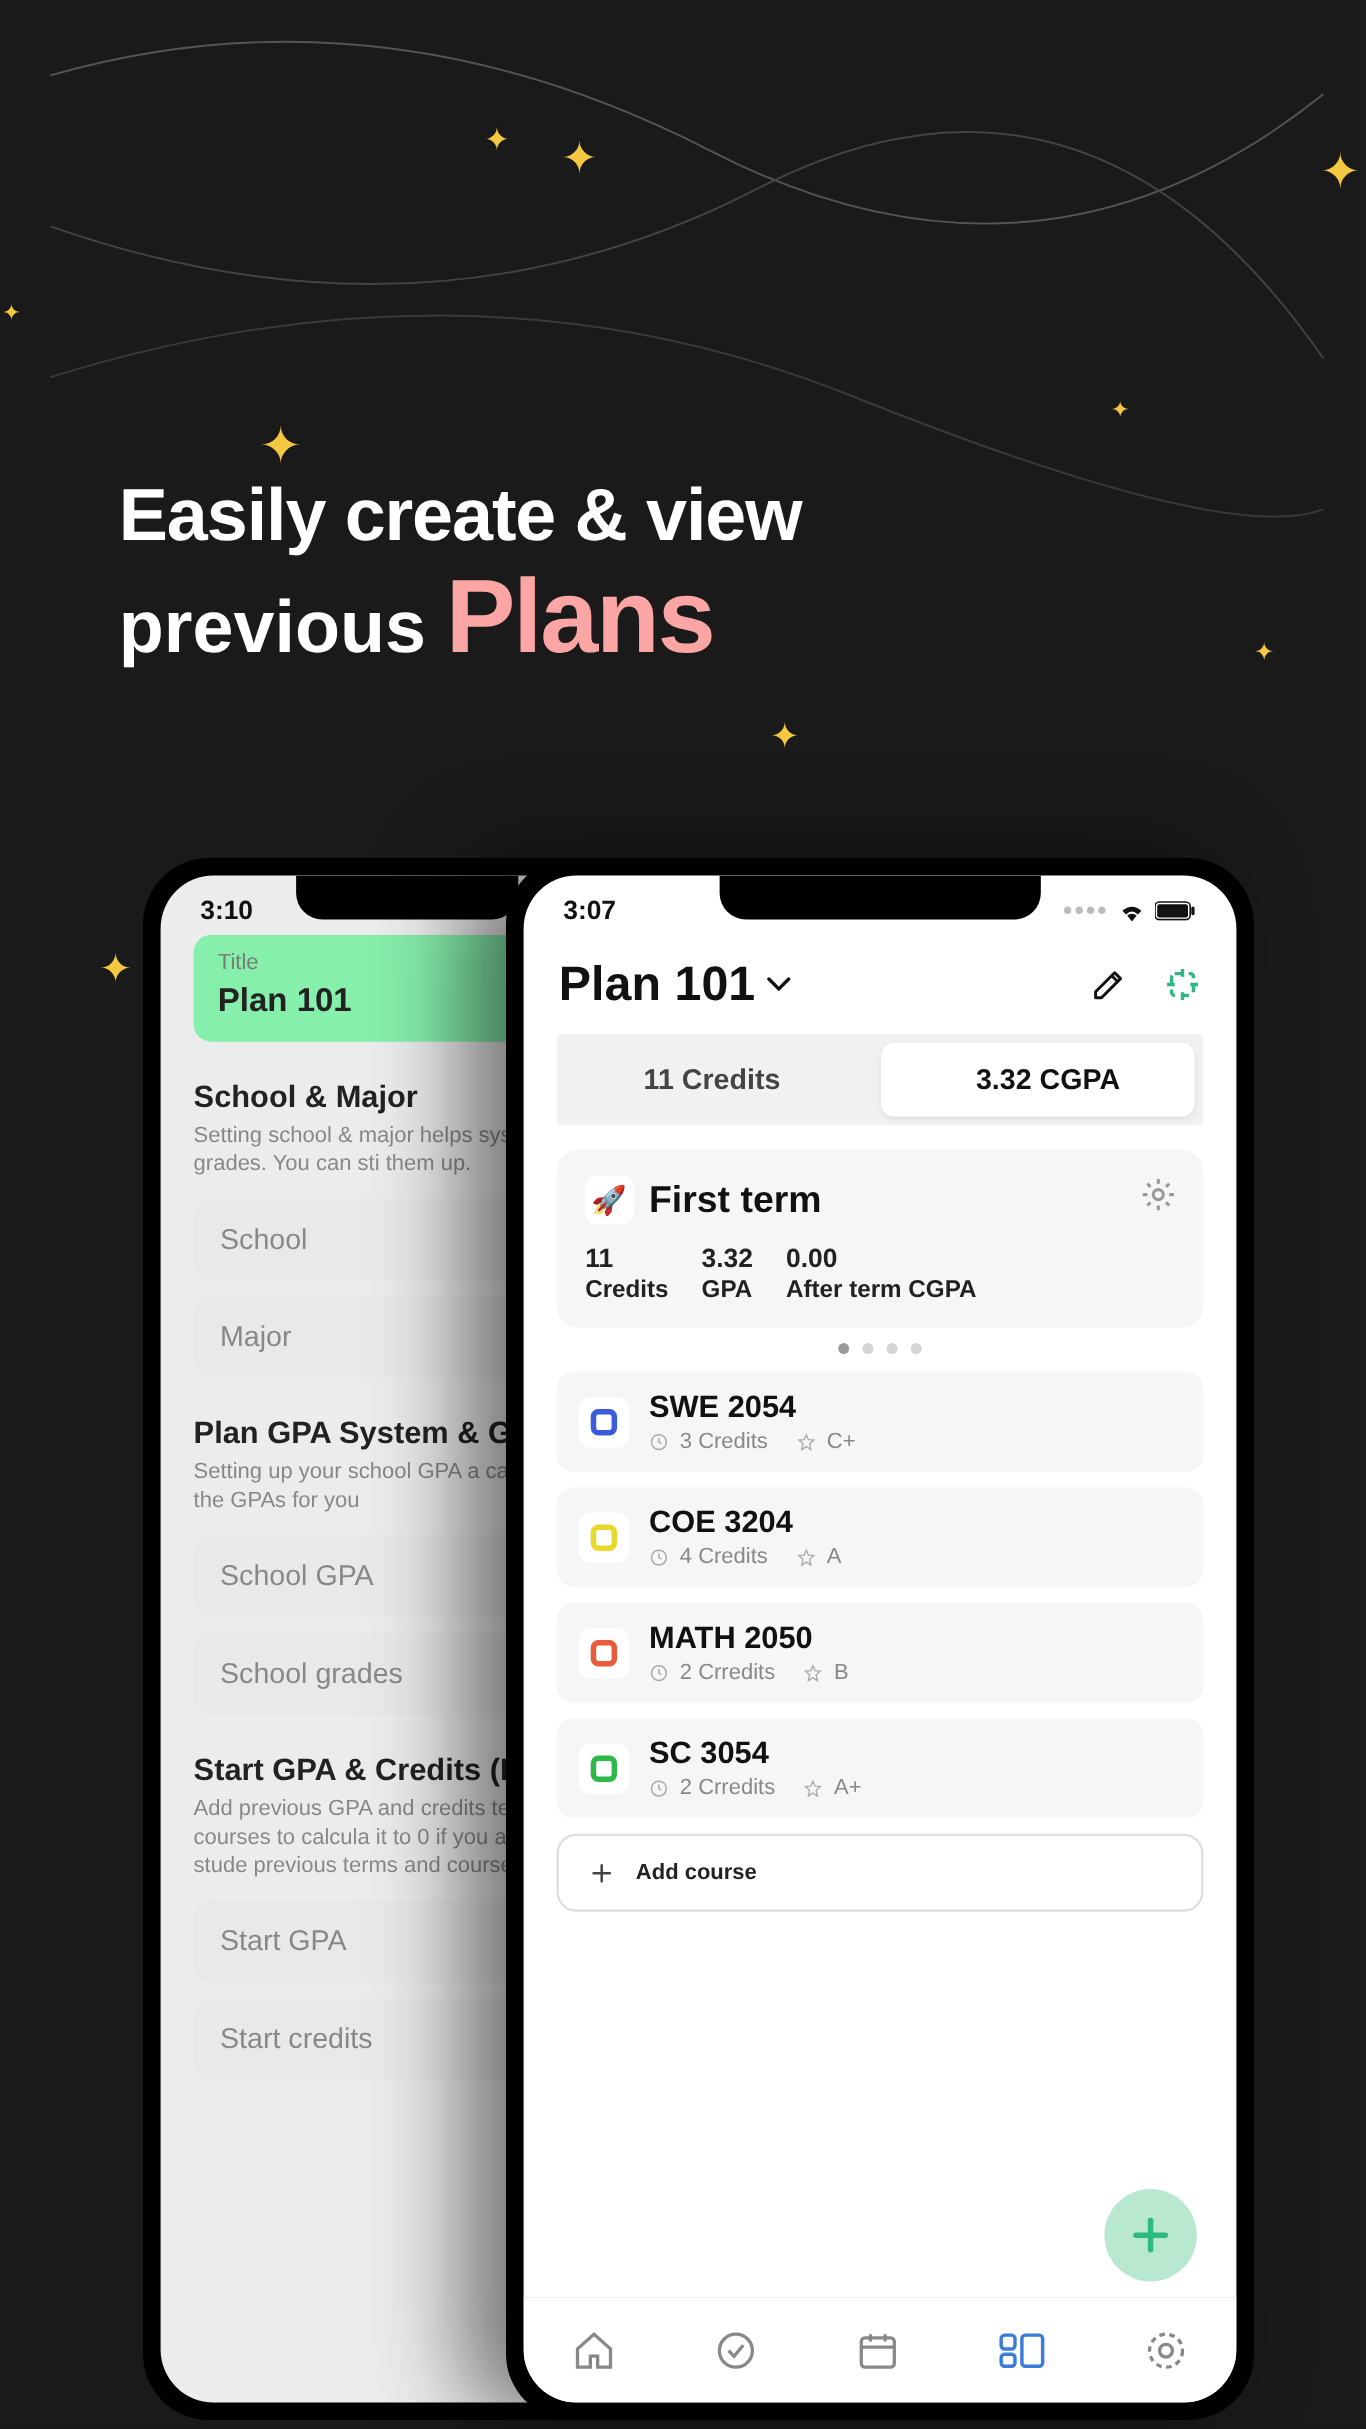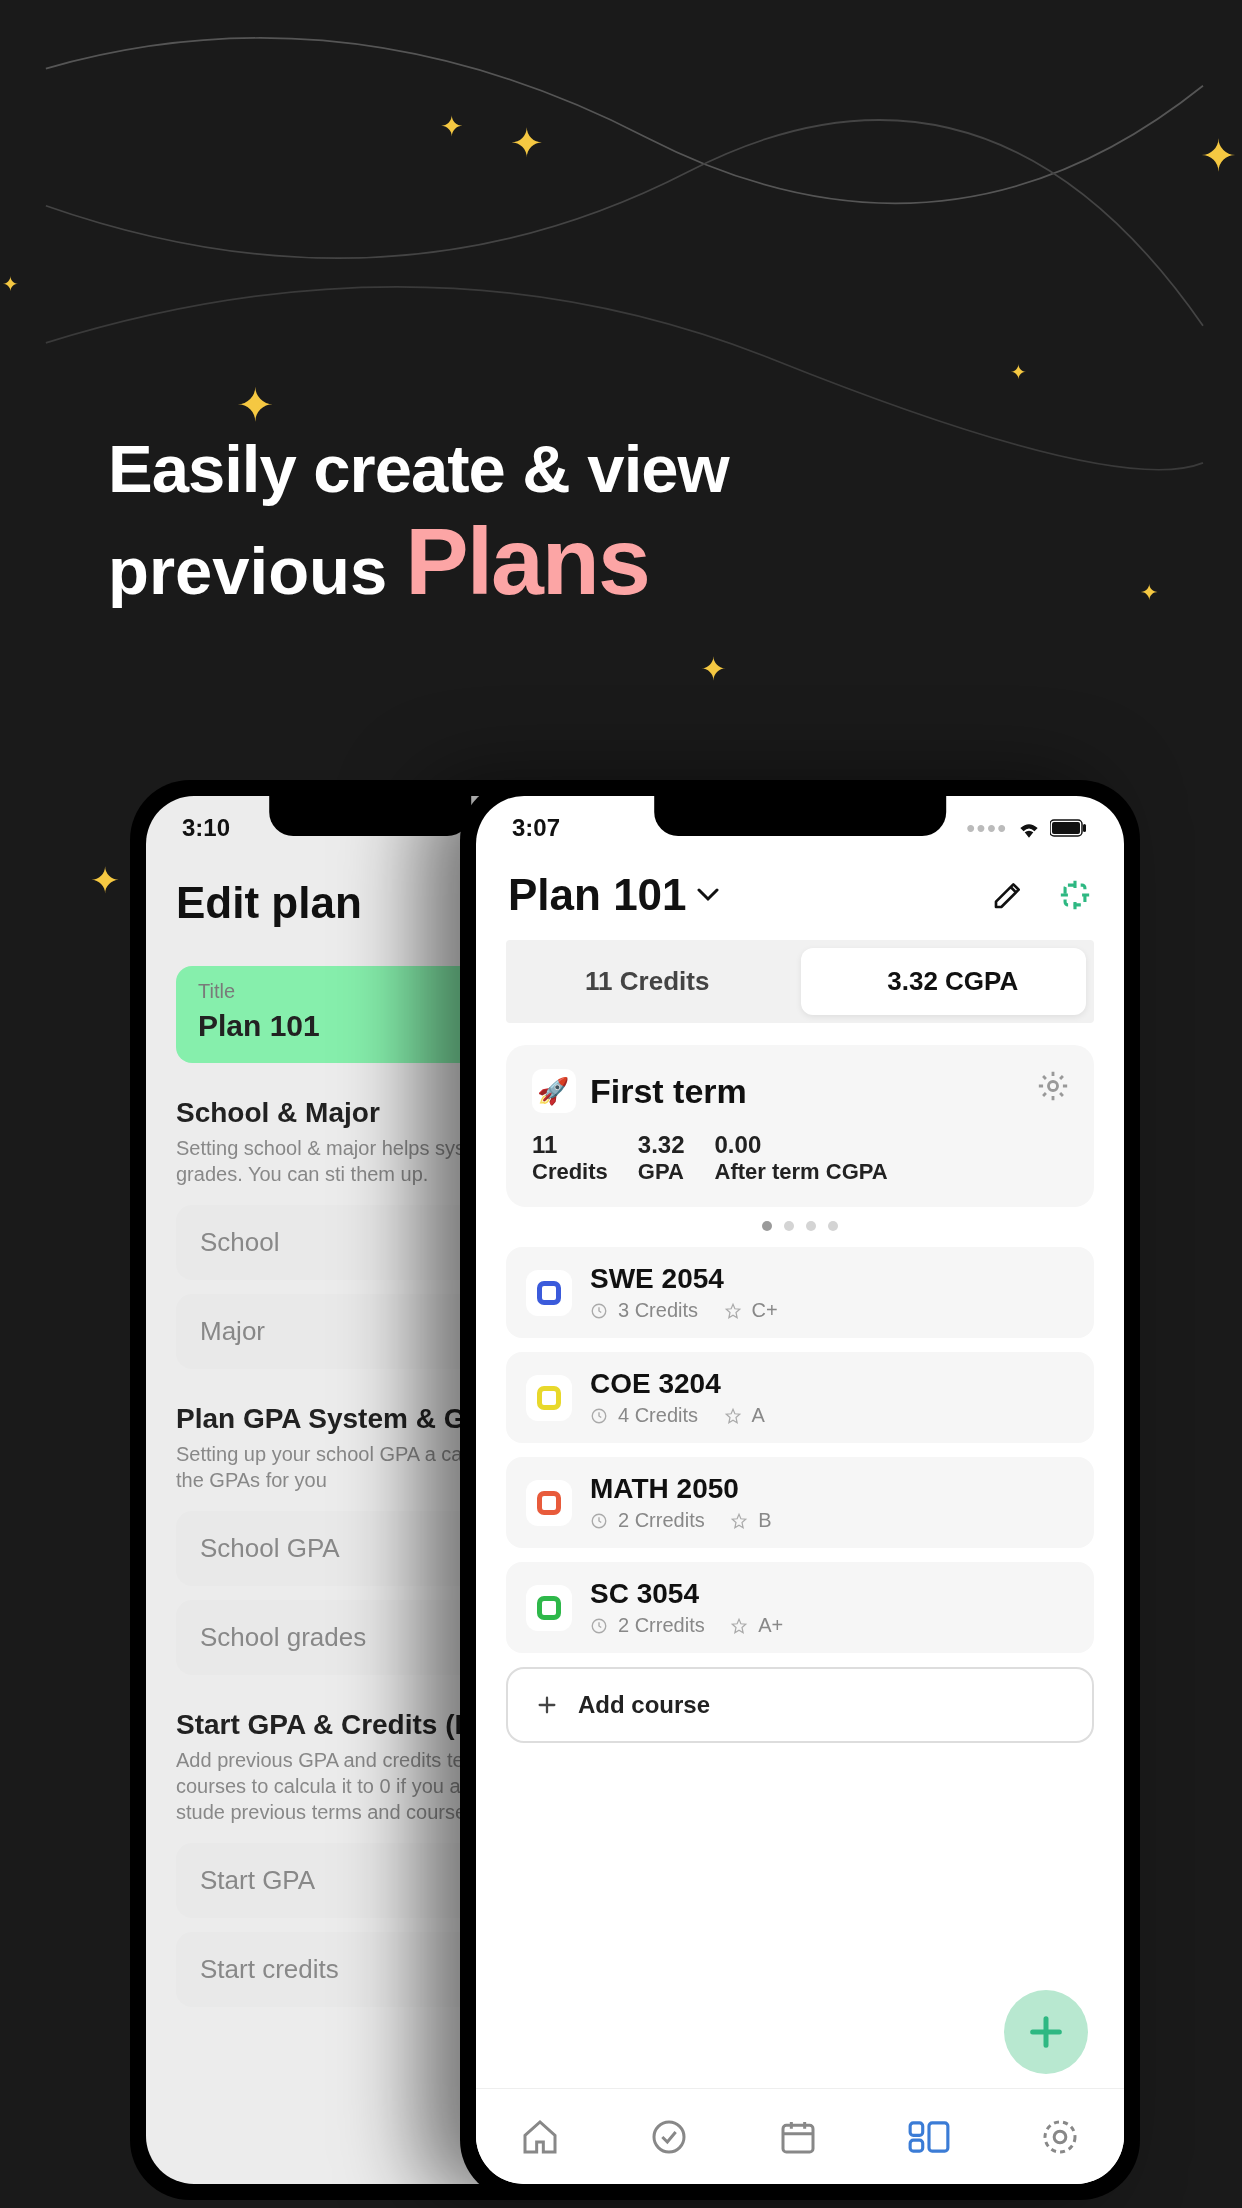--- a/index.html
+++ b/index.html
@@ -316,21 +316,21 @@
 }
 .cc-meta .sep { color: #aaa; }
 .add-course {
   margin: 14px 30px 0;
   border: 2px solid #ddd;
   border-radius: 18px;
   padding: 22px 28px;
   display: flex;
   align-items: center;
   gap: 20px;
-  font-size: 24px;
+  font-size: 20px;
   font-weight: 600;
   color: #222;
 }
 .fab {
   position: absolute;
   right: 36px;
   bottom: 110px;
   width: 84px;
   height: 84px;
   border-radius: 50%;
@@ -385,21 +385,20 @@
   </div>
 </div>
 
 <div class="phone phone-back">
   <div class="phone-inner">
     <div class="notch"></div>
     <div class="status-bar">
       <span>3:10</span>
     </div>
     <div class="bp-content">
-      <div class="bp-title">Edit plan</div>
 
       <div class="bp-card">
         <div class="bp-card-label">Title</div>
         <div class="bp-card-value">Plan 101</div>
       </div>
 
       <div class="bp-section-head">School &amp; Major</div>
       <div class="bp-section-desc">Setting school &amp; major helps system &amp; grades. You can sti them up.</div>
       <div class="bp-field">School</div>
       <div class="bp-field" style="margin-bottom:34px">Major</div>

